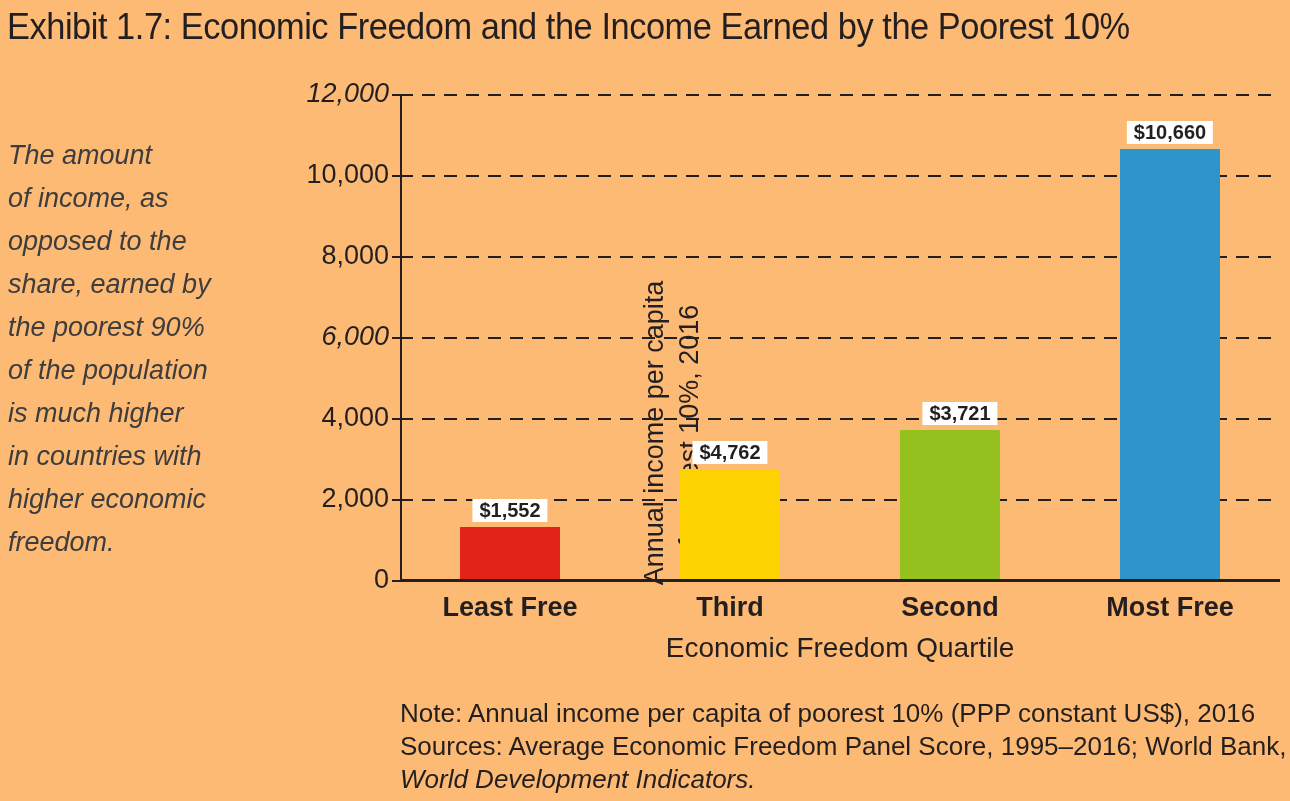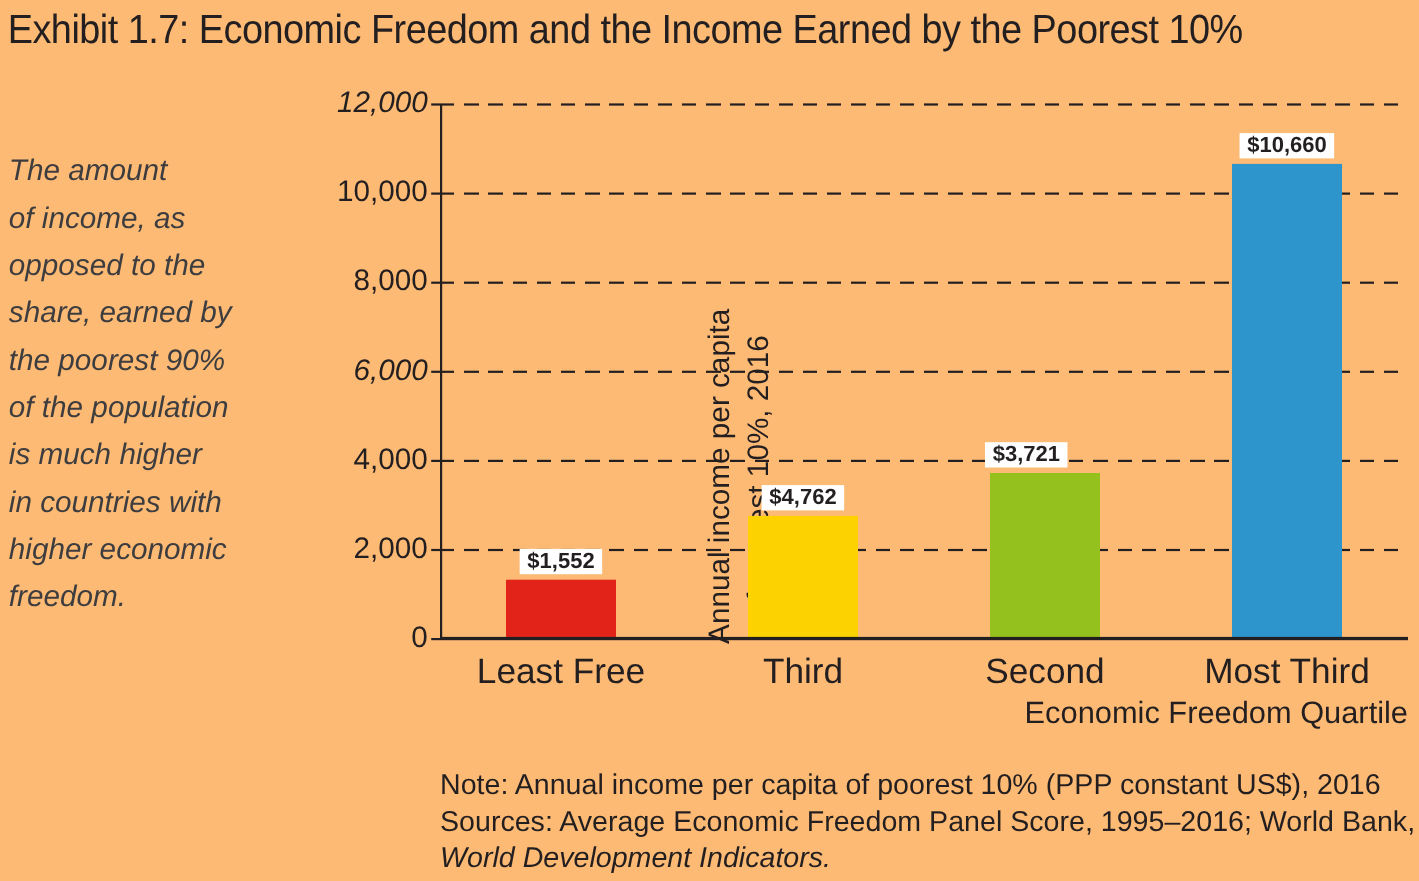--- a/index.html
+++ b/index.html
@@ -112,30 +112,31 @@
   .x-labels {
     position: absolute;
     left: 400px;
     top: 592px;
     width: 880px;
     height: 30px;
   }
   .x-category-label {
     position: absolute;
     transform: translateX(-50%);
-    font-size: 32px;
-    white-space: nowrap;
-    color: #231f20;
+    font-size: 27px;
+    white-space: nowrap;
+    color: #231f20;
+    font-weight: bold;
   }
   .x-title {
     position: absolute;
     left: 400px;
     top: 632px;
     width: 880px;
-    text-align: right;
+    text-align: center;
     font-size: 28px;
     color: #231f20;
   }
   .notes {
     position: absolute;
     left: 400px;
     top: 697px;
     font-size: 26px;
     line-height: 33px;
     color: #231f20;
@@ -185,30 +186,30 @@
       <div class="y-tick-mark" style="bottom: 404px;"></div>
       <div class="y-tick-label" style="bottom: 391px; transform: none;">10,000</div>
       <div class="gridline" style="bottom: 485px;"></div>
       <div class="y-tick-mark" style="bottom: 485px;"></div>
       <div class="y-tick-label" style="bottom: 472px; transform: none; font-style: italic;">12,000</div>
       <div class="bar" style="left: 60px; height: 54.4725px; background: rgb(226, 35, 26);"></div>
       <div class="bar-value-label" style="left: 110px; bottom: 59.4725px;">$1,552</div>
       <div class="bar" style="left: 280px; height: 112.347px; background: rgb(252, 210, 0);"></div>
       <div class="bar-value-label" style="left: 330px; bottom: 117.347px;">$4,762</div>
       <div class="bar" style="left: 500px; height: 150.701px; background: rgb(149, 193, 31);"></div>
-      <div class="bar-value-label" style="left: 533px; bottom: 155.701px;">$3,721</div>
+      <div class="bar-value-label" style="left: 560px; bottom: 155.701px;">$3,721</div>
       <div class="bar" style="left: 720px; height: 431.73px; background: rgb(45, 148, 204);"></div>
       <div class="bar-value-label" style="left: 770px; bottom: 436.73px;">$10,660</div>
     </div>
 
   <div class="x-labels">
       <div class="x-category-label" style="left: 110px;">Least Free</div>
       <div class="x-category-label" style="left: 330px;">Third</div>
       <div class="x-category-label" style="left: 550px;">Second</div>
-      <div class="x-category-label" style="left: 770px;">Most Third</div>
+      <div class="x-category-label" style="left: 770px;">Most Free</div>
     </div>
 
   <div class="x-title">Economic Freedom Quartile</div>
 
   <div class="notes">
     <div class="line">Note: Annual income per capita of poorest 10% (PPP constant US$), 2016</div>
     <div class="line">Sources: Average Economic Freedom Panel Score, 1995–2016; World Bank, 2017,</div>
     <div class="line italic">World Development Indicators.</div>
   </div>
 

